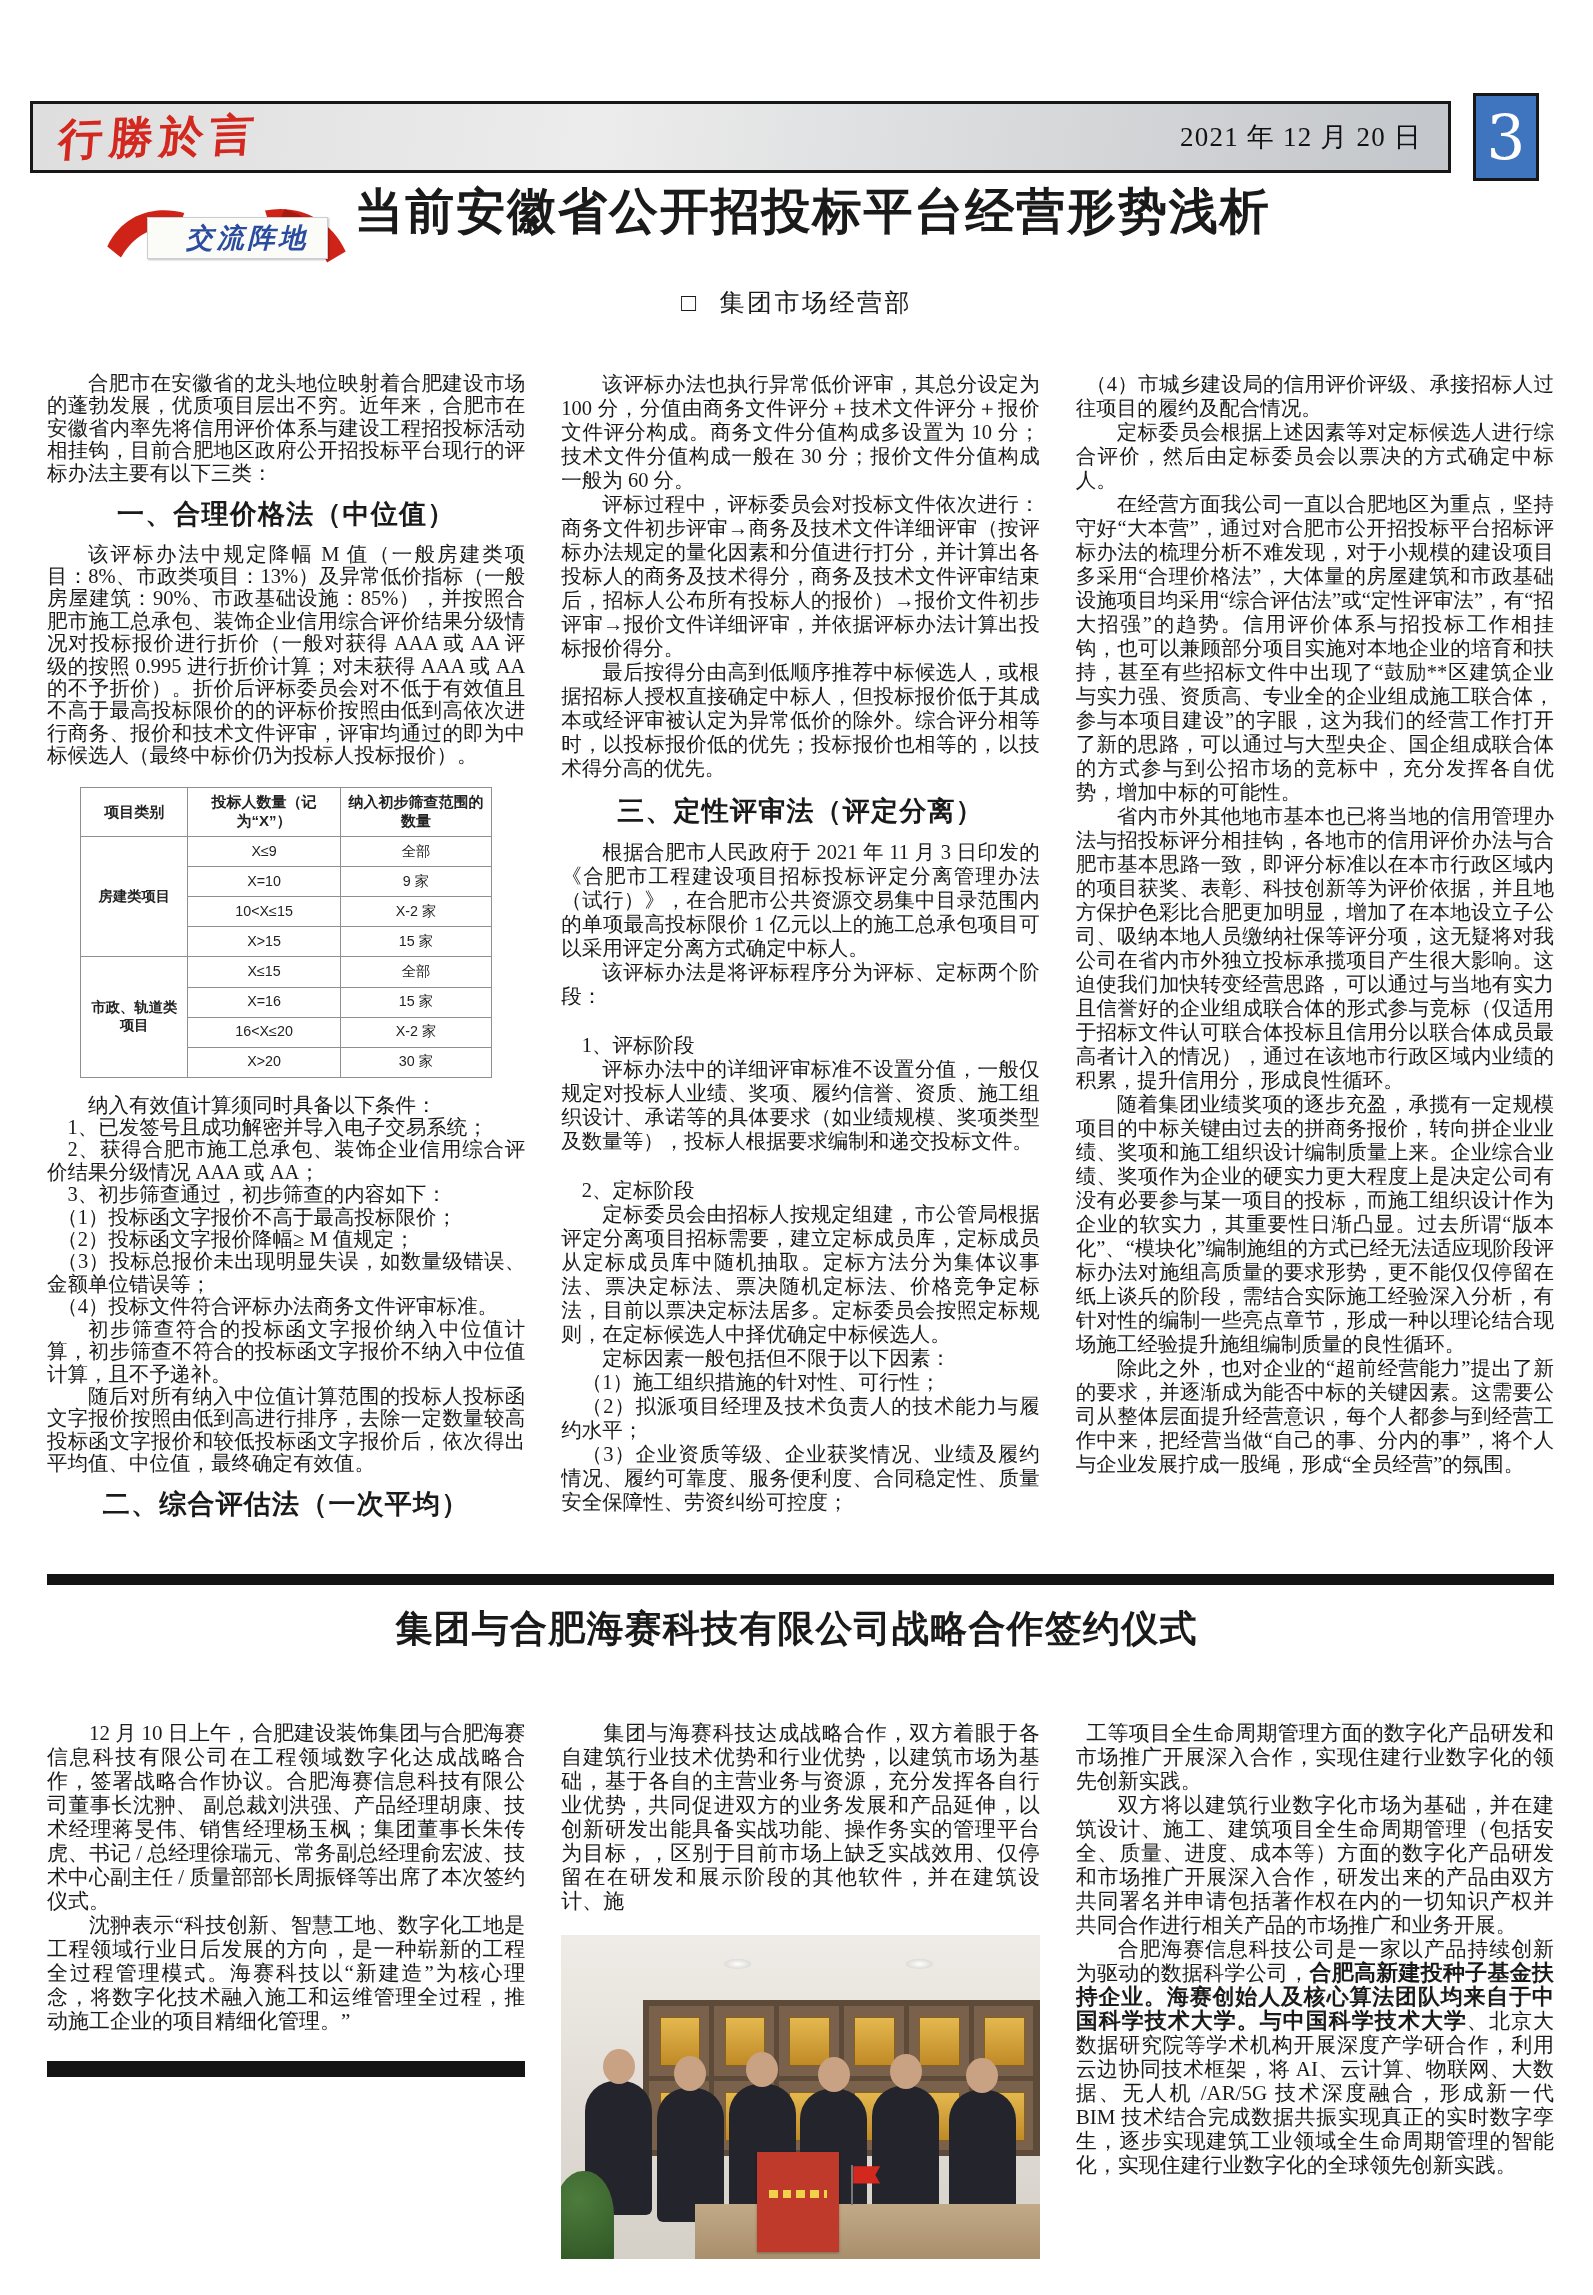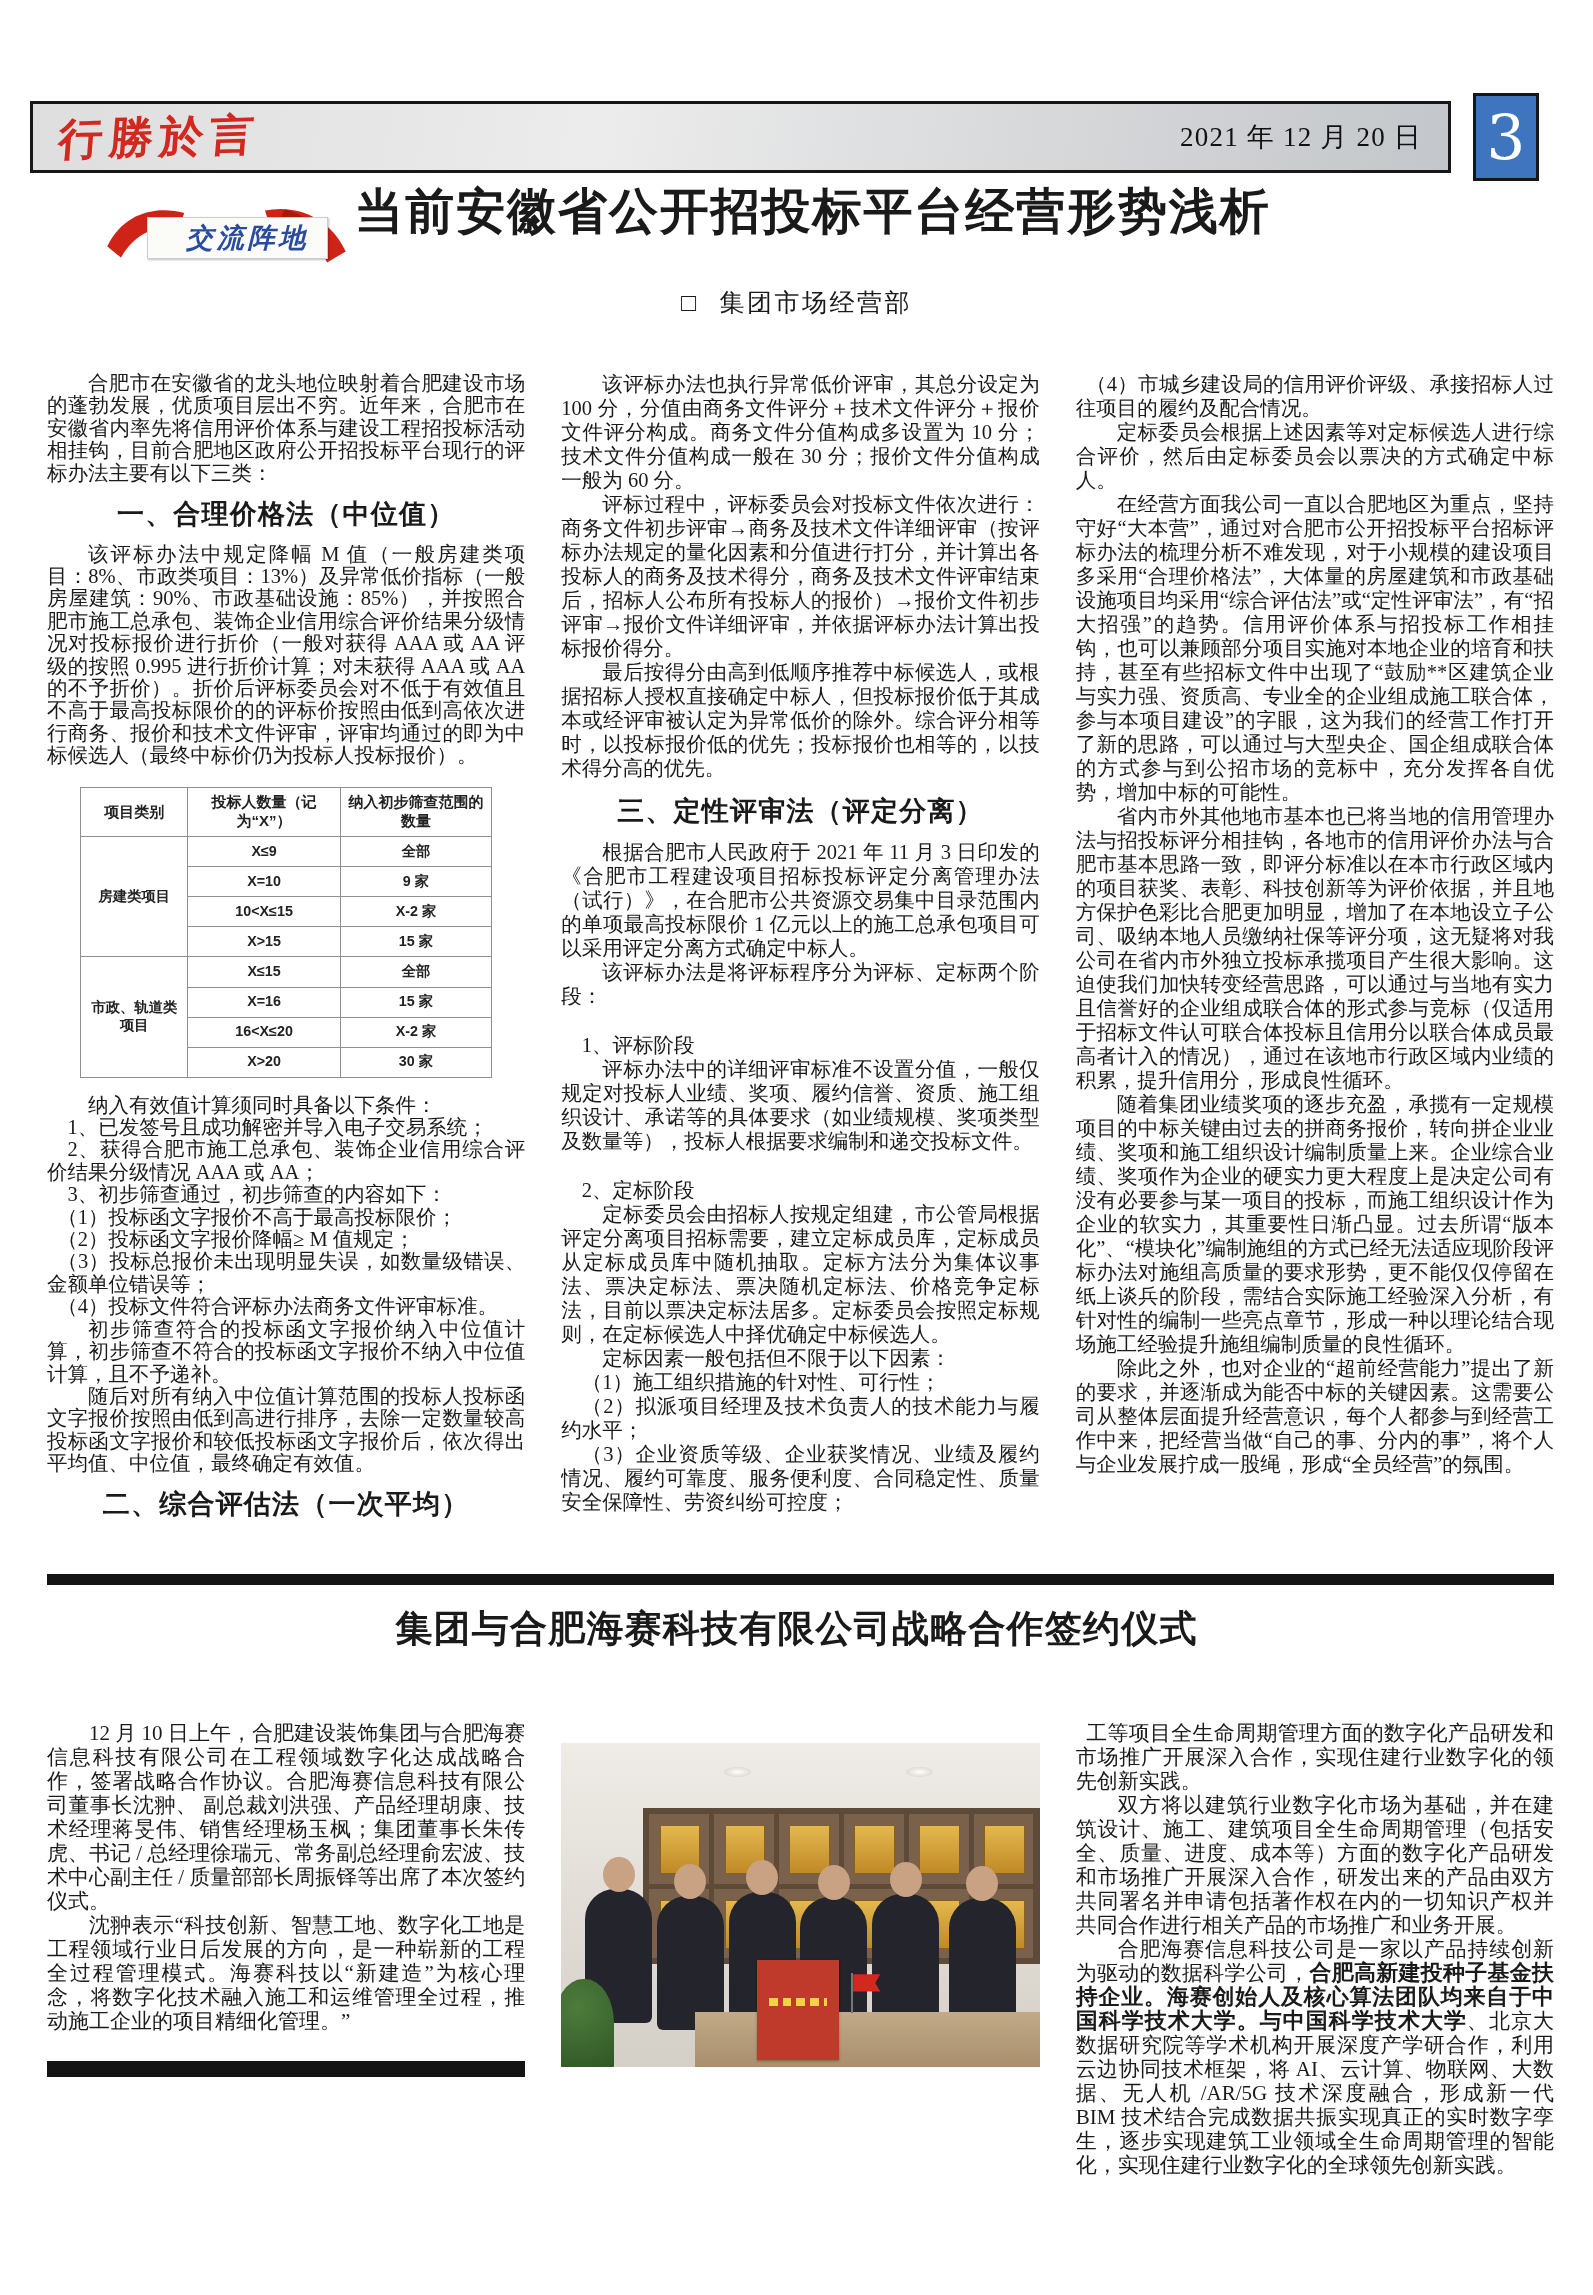--- a/index.html
+++ b/index.html
@@ -70,21 +70,21 @@
   .subhead { text-indent:1em; margin-top:25px; }
   
   table.screen {
     width:86%; margin:20px auto 16px; border-collapse:collapse;
     font-family:"Liberation Sans","DejaVu Sans",sans-serif;
     font-size:14.3px; line-height:1.25; text-align:center; color:#222;border-radius:15px;
   }
   table.screen th, table.screen td { border:1.2px solid #8f8f8f; padding:5.6px 3.7px; }
   table.screen th { font-weight:bold; font-size:15px; }
   table.screen td.cat { font-weight:bold; width:26%; }
-  table.screen td { font-weight:bold; }
+  table.screen td { font-weight:normal; }
   
   .divider { position:absolute; left:47px; top:1574px; width:1507px; height:10.6px; background:#141414; }
   .a2-title {
     position:absolute; left:0; top:1604px; width:100%; text-align:center;
     font-family:"Liberation Sans","DejaVu Sans",sans-serif; font-weight:900;
     font-size:37px; letter-spacing:1.2px;
   }
   .boldseg {
     font-family:"Liberation Sans","DejaVu Sans",sans-serif; font-weight:bold; font-size:22px;
   }
@@ -249,20 +249,21 @@
 
 <div class="cols cols-a2">
 
   <div class="col col-1">
     <p>12 月 10 日上午，合肥建设装饰集团与合肥海赛信息科技有限公司在工程领域数字化达成战略合作，签署战略合作协议。合肥海赛信息科技有限公司董事长沈翀、 副总裁刘洪强、产品经理胡康、技术经理蒋旻伟、销售经理杨玉枫；集团董事长朱传虎、书记 / 总经理徐瑞元、常务副总经理俞宏波、技术中心副主任 / 质量部部长周振铎等出席了本次签约仪式。</p>
     <p>沈翀表示“科技创新、智慧工地、数字化工地是工程领域行业日后发展的方向，是一种崭新的工程全过程管理模式。海赛科技以“新建造”为核心理念，将数字化技术融入施工和运维管理全过程，推动施工企业的项目精细化管理。”</p>
     <div class="filler"></div>
   </div>
 
   <div class="col col-2">
+    <p>集团与海赛科技达成战略合作，双方着眼于各自建筑行业技术优势和行业优势，以建筑市场为基础，基于各自的主营业务与资源，充分发挥各自行业优势，共同促进双方的业务发展和产品延伸，以创新研发出能具备实战功能、操作务实的管理平台为目标，，区别于目前市场上缺乏实战效用、仅停留在在研发和展示阶段的其他软件，并在建筑设计、施</p>
     <div class="photo">
       <div class="ceil-light" style="left:34%;"></div>
       <div class="ceil-light" style="left:72%;"></div>
       <div class="shelf">
         <div class="shelf-cell"></div>
           <div class="shelf-cell"></div>
         <div class="shelf-cell"></div>
           <div class="shelf-cell"></div>
         <div class="shelf-cell"></div>
           <div class="shelf-cell"></div>

